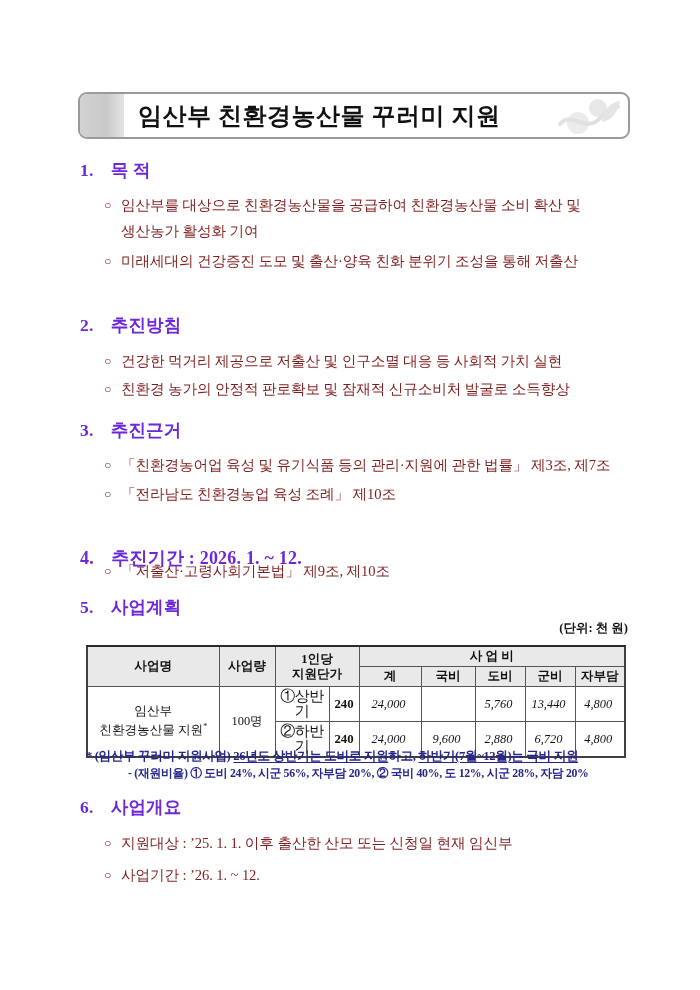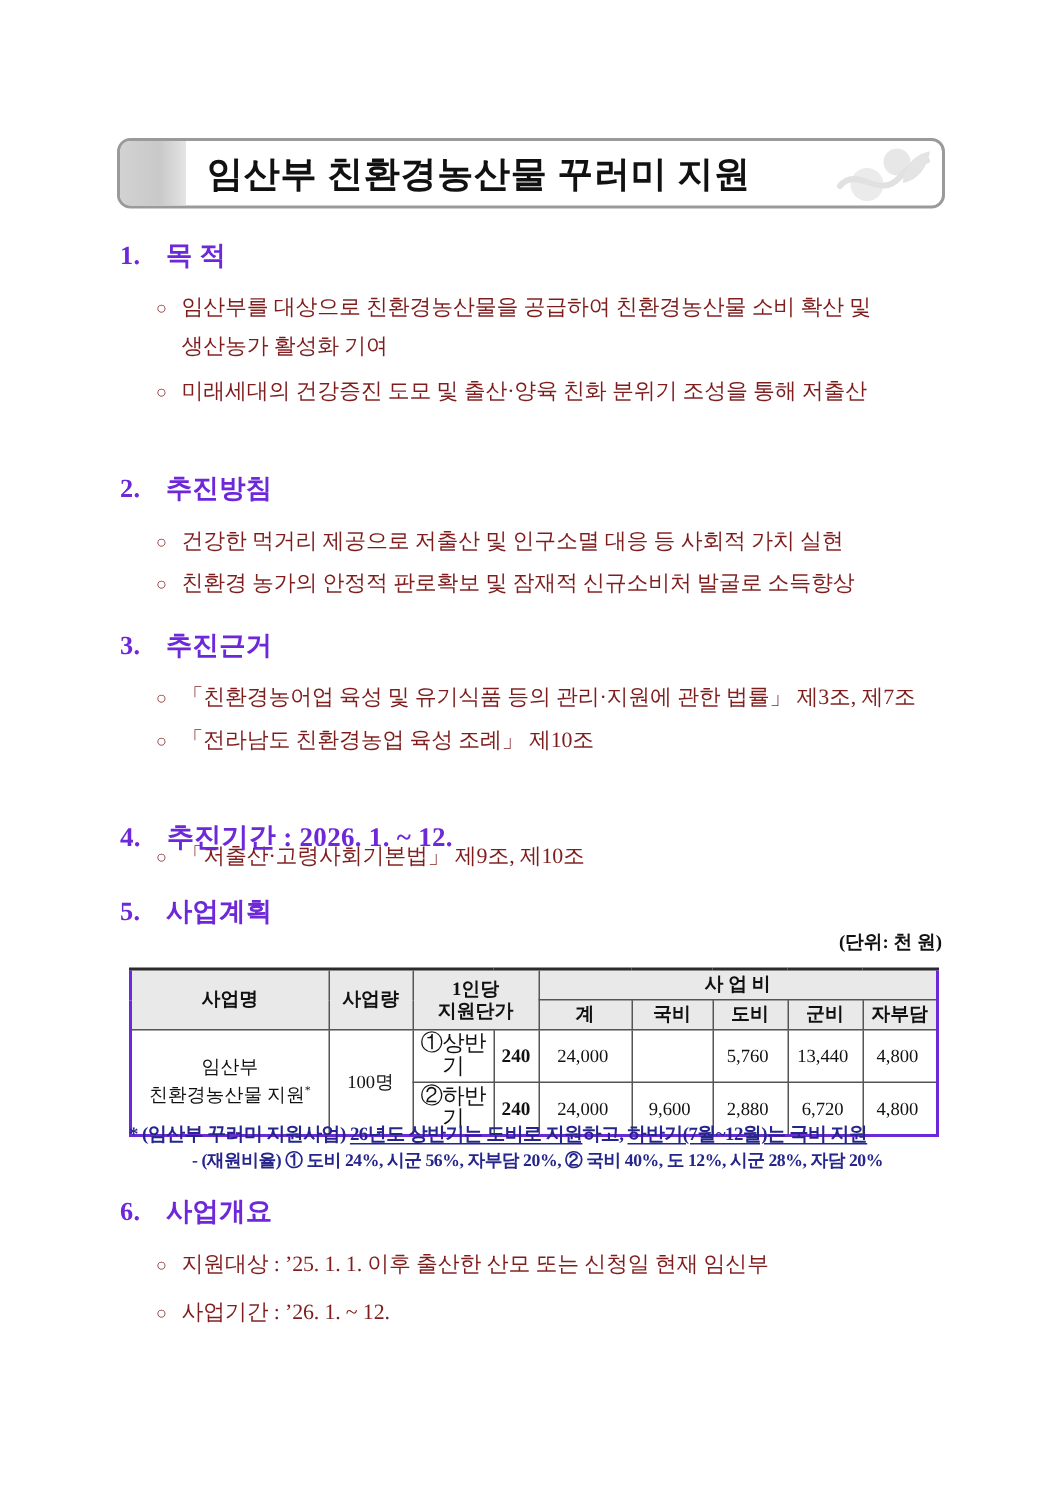--- a/index.html
+++ b/index.html
@@ -133,24 +133,24 @@
     text-align: center;
     vertical-align: middle;
     line-height: 15px;
   }
   table.plan th {
     background: #e9e9e9;
     font-weight: bold;
     font-size: 12.6px;
   }
   table.plan {
-    border: 2px solid #6d28d9;
+    border: 2px solid #404040;
   }
   table.plan thead th.outer-top { border-top: 2px solid #2b2b2b; }
-  .num { text-align: center; padding-right: 6px !important; }
+  .num { text-align: center; padding-right: 6px !important; font-style: italic; }
   .rowlbl { font-size: 15px; letter-spacing: -0.5px; }
   .unitcell { font-weight: bold; font-size: 12.8px; }
   .pname { font-size: 12.6px; line-height: 17px; }
   .pname .sup { font-size: 8px; vertical-align: super; }
 
   
   .note-blue {
     position: absolute;
     left: 86px;
     top: 746px;

